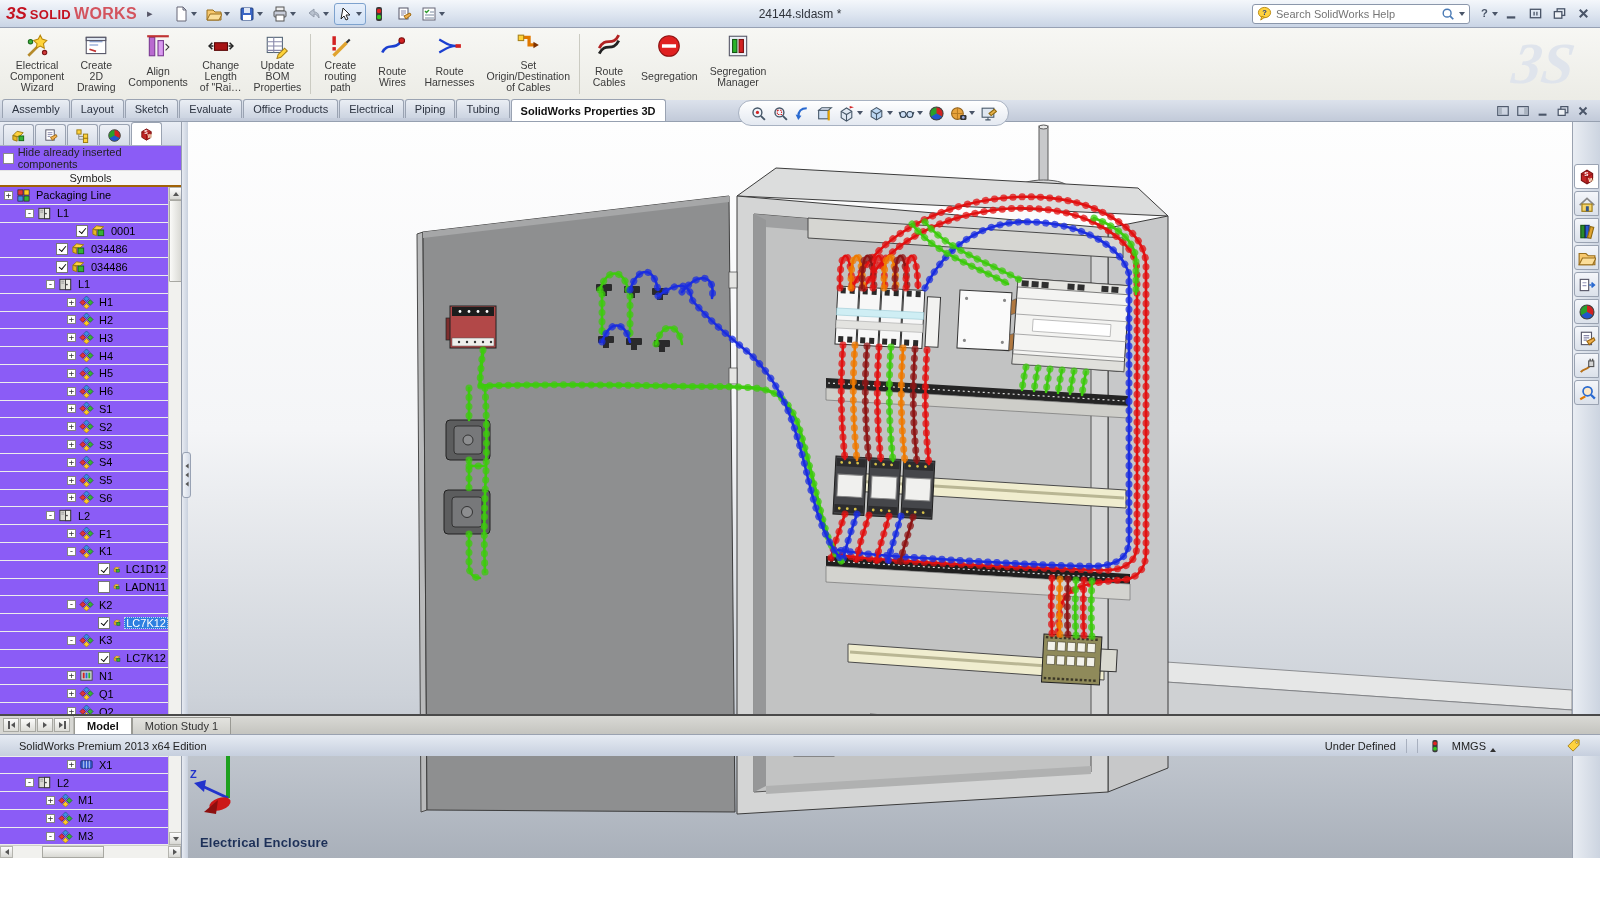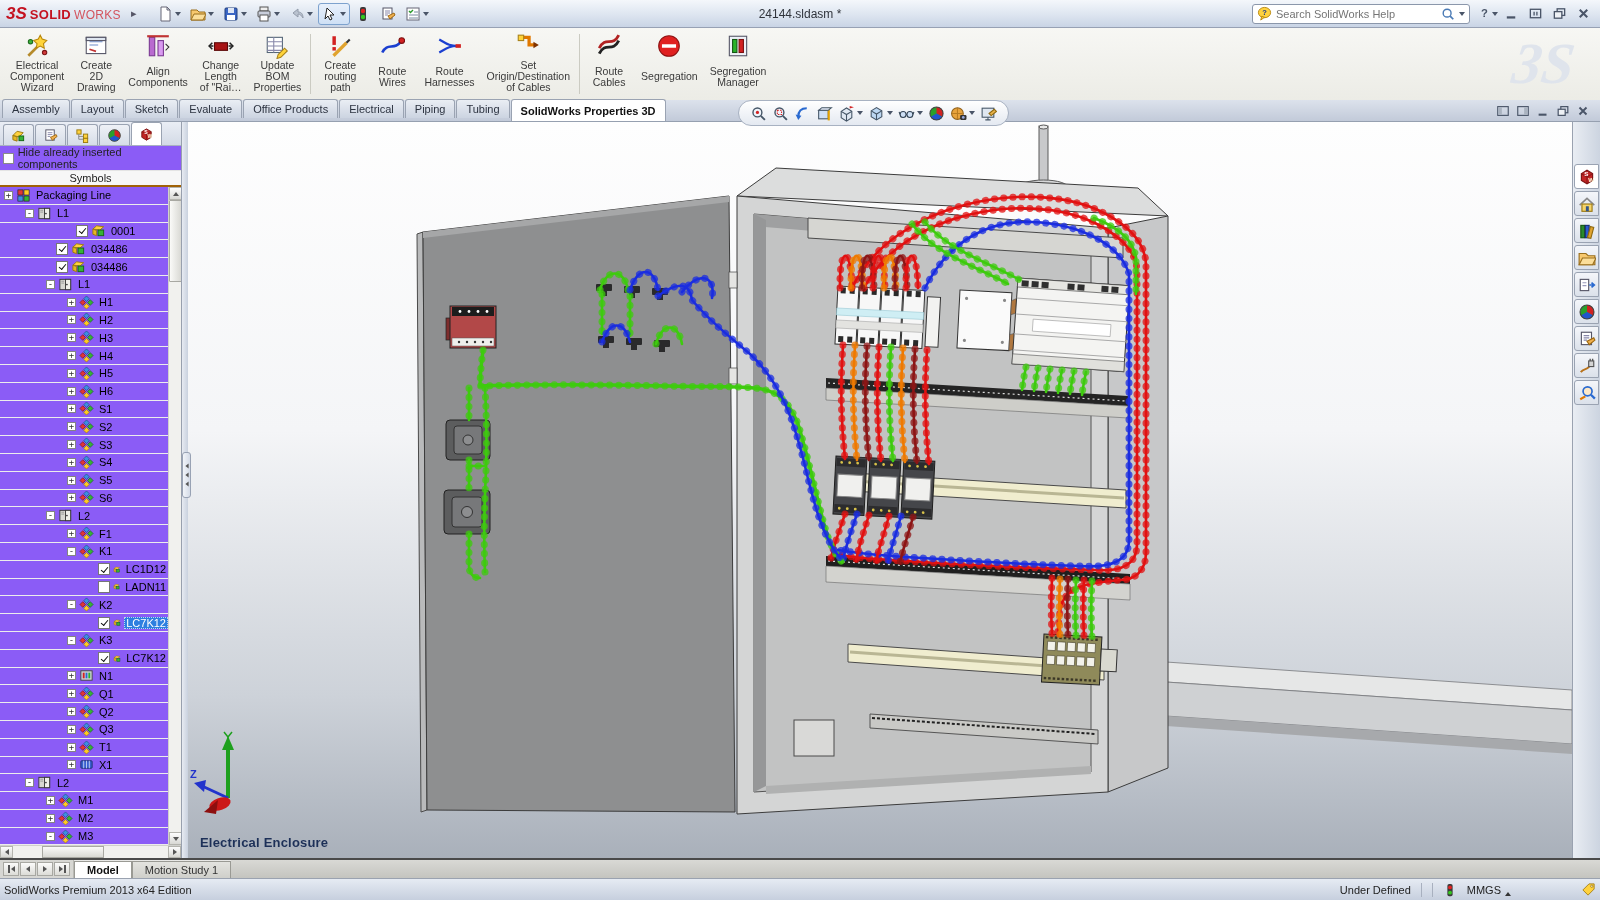--- a/index.html
+++ b/index.html
@@ -1,24 +1,24 @@
 <!DOCTYPE html>
 <html style="--w-red: #e11212; --w-orange: #ef7a00; --w-maroon: #8d1616; --w-green: #3ecb0e; --w-blue: #1b2de0;"><head>
 <meta charset="utf-8">
 <style>
   *{box-sizing:border-box;margin:0;padding:0;}
   html,body{width:1600px;height:900px;overflow:hidden;font-family:"Liberation Sans",sans-serif;font-size:11px;color:#222;}
-  .app{position:relative;width:1600px;height:900px;background:#eceae4;}
+  .app{position:relative;width:1600px;height:756px;background:#eceae4;}
 
   
   .titlebar{position:absolute;left:0;top:0;width:100%;height:28px;background:linear-gradient(#f4f7fb,#dde5f0 55%,#c9d4e5);border-bottom:1px solid #97a1b4;display:flex;align-items:center;padding:0 6px;}
   .logo{display:flex;align-items:baseline;gap:3px;margin-right:8px;}
   .logo .swoosh{font-style:italic;font-weight:bold;font-size:17px;color:#c41220;}
   .logo .solid{font-weight:bold;font-size:13px;color:#c41220;letter-spacing:.3px;}
-  .logo .works{font-weight:normal;font-size:12px;color:#d3545e;letter-spacing:.3px;}
+  .logo .works{font-weight:bold;font-size:16px;color:#d3545e;letter-spacing:.3px;}
   .logo-expander{width:10px;height:16px;display:flex;align-items:center;justify-content:center;color:#556;margin-right:14px;}
   .qat{display:flex;align-items:center;gap:1px;}
   .qbtn{display:flex;align-items:center;gap:2px;padding:2px 3px;border:1px solid transparent;border-radius:3px;}
   .qbtn.pressed{background:linear-gradient(#e8f0fb,#cfe0f5);border-color:#7da2ce;}
   .caret{width:0;height:0;border-left:3px solid transparent;border-right:3px solid transparent;border-top:4px solid #4a5568;}
   .doc-title{position:absolute;left:500px;right:500px;text-align:center;font-size:12px;color:#30343c;pointer-events:none;}
   .tb-right{margin-left:auto;display:flex;align-items:center;gap:6px;}
   .searchbox{display:flex;align-items:center;gap:4px;width:218px;height:20px;background:#fff;border:1px solid #8b97ab;border-radius:3px;padding:0 4px;}
   .searchbox input{flex:1;border:none;outline:none;font-family:"Liberation Sans",sans-serif;font-size:11px;color:#555;background:transparent;min-width:0;}
   .winbtn{width:22px;height:18px;display:flex;align-items:center;justify-content:center;}
@@ -86,21 +86,21 @@
 
   
   .doctabs{position:absolute;left:0;bottom:22px;width:100%;height:20px;background:linear-gradient(#e9e9e7,#cfcfcb);border-top:2px solid #4a4a4a;display:flex;align-items:stretch;}
   .navcluster{display:flex;align-items:center;gap:1px;padding:0 3px;background:#d7d7d3;border-right:1px solid #b9b9b4;}
   .navbtn{width:16px;height:14px;background:linear-gradient(#fbfbfa,#dcdcd7);border:1px solid #a8a8a2;display:flex;align-items:center;justify-content:center;gap:1px;}
   .dtab{padding:0 12px;display:flex;align-items:center;border:1px solid #9a9a94;border-bottom:none;border-radius:0 0 0 0;margin-top:1px;background:linear-gradient(#e3e3df,#cfcfca);color:#333;}
   .dtab.active{background:#fff;font-weight:bold;color:#111;}
   .navbar-fill{flex:1;background:linear-gradient(#d9d9d5,#c4c4bf);}
 
   
-  .statusbar{position:absolute;left:0;bottom:0;width:100%;height:22px;background:linear-gradient(#e6ebf3,#c6cfde);border-top:1px solid #9aa2b0;display:flex;align-items:center;padding:0 4px;color:#222;}
+  .statusbar{position:absolute;left:0;bottom:0;width:100%;height:22px;background:linear-gradient(#e6ebf3,#c6cfde);border-top:1px solid #9aa2b0;display:flex;align-items:center;padding:0 19px;color:#222;}
   .st-right{margin-left:auto;display:flex;align-items:center;gap:10px;}
   .st-sep{width:1px;height:14px;background:#a8b0bf;}
   .tri-up-s{width:0;height:0;border-left:3.5px solid transparent;border-right:3.5px solid transparent;border-bottom:4px solid #333;}
 </style>
 <style>.c-red{stroke:var(--w-red)}.c-orange{stroke:var(--w-orange)}.c-maroon{stroke:var(--w-maroon)}.c-green{stroke:var(--w-green)}.c-blue{stroke:var(--w-blue)}.fuzz{stroke-width:7;stroke-dasharray:.2 9;opacity:.75;stroke-linecap:round}</style></head>
 <body>
 
 <svg width="0" height="0" style="position:absolute">
 <defs>
   <symbol id="s-newdoc" viewBox="0 0 16 16">

